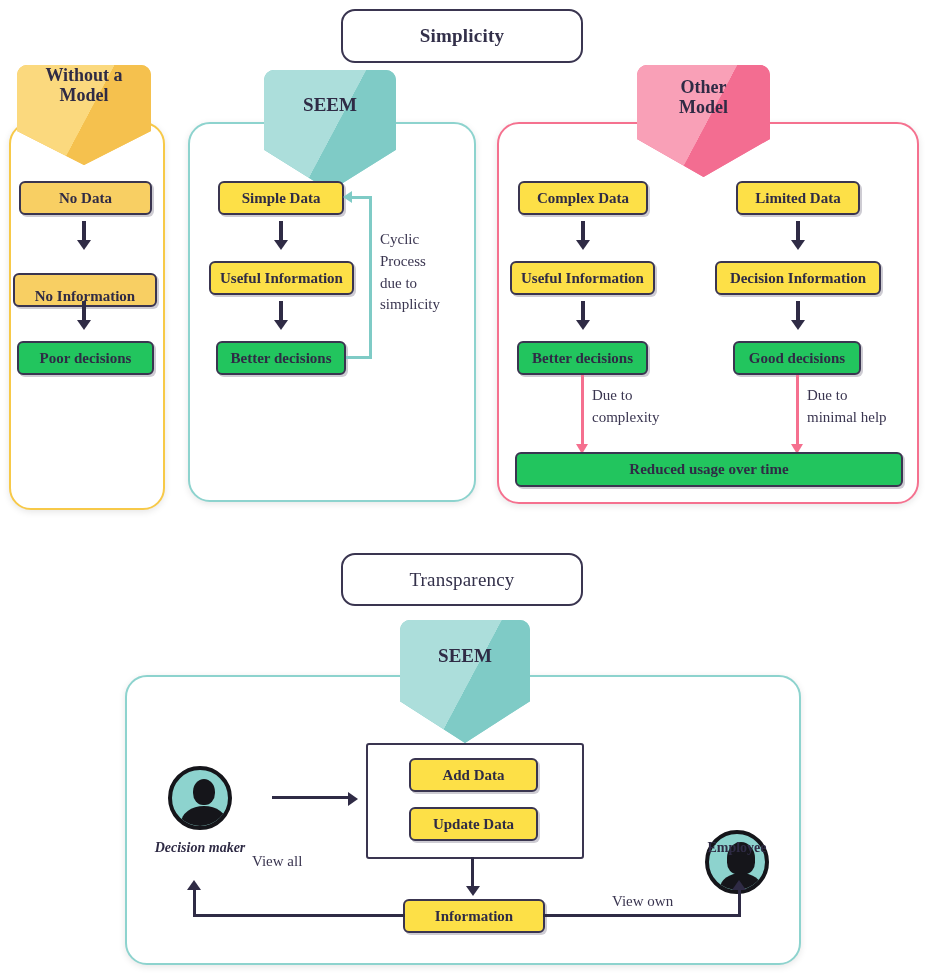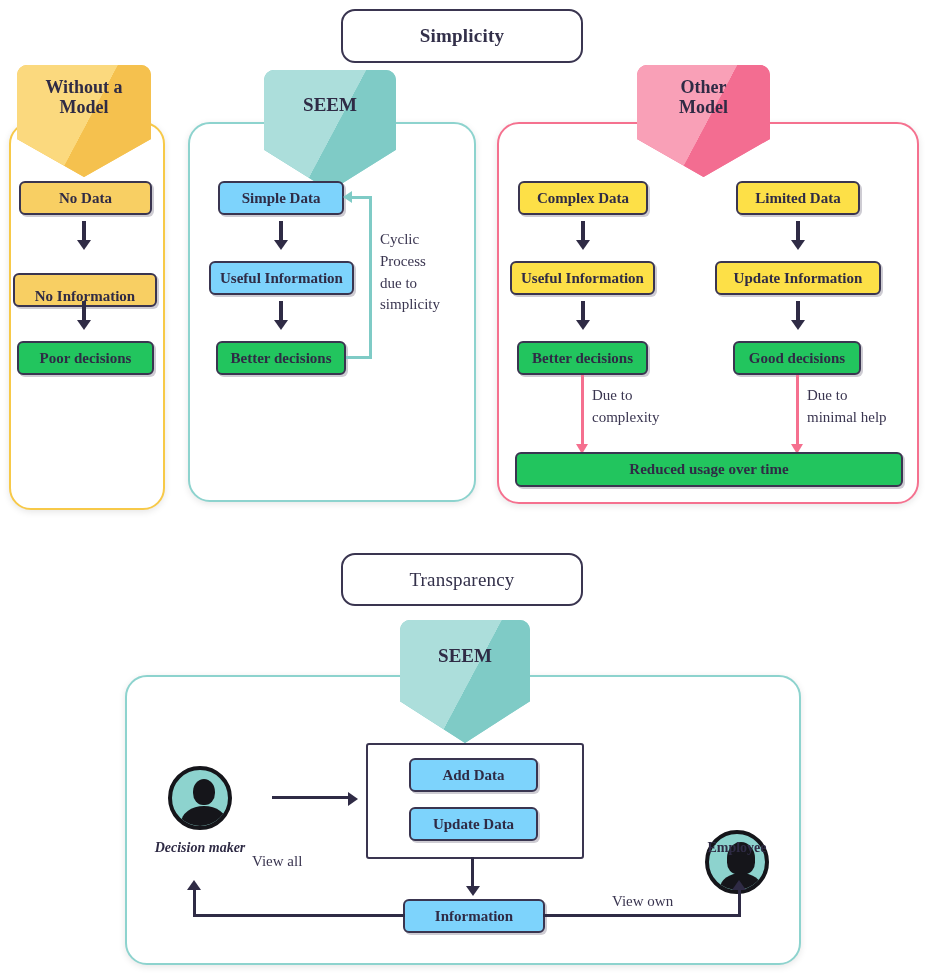--- a/index.html
+++ b/index.html
@@ -77,21 +77,21 @@
     align-items: center;
     justify-content: center;
     font-weight: bold;
     font-size: 15px;
     color: #2f2b45;
     box-sizing: border-box;
     text-align: center;
     box-shadow: 2px 2px 0 rgba(58,53,80,0.25);
   }
   .fill-yellow { background: #F8CF63; }
-  .fill-teal   { background: #7dd3fc; }
+  .fill-teal   { background: #fde047; }
   .fill-pink   { background: #fde047; }
   .fill-white  { background: #22c55e; }
   .shaft {
     position: absolute;
     background: #2f2b45;
   }
   .head-down {
     position: absolute;
     width: 0; height: 0;
     border-left: 7px solid transparent;
@@ -157,21 +157,21 @@
 </style>
 </head>
 <body>
 
 <div class="section-title abs" style="left:341px; top:9px; width:238px; height:50px;">
   <span>Simplicity</span>
 </div>
 
 <div class="panel panel-yellow abs" style="left:9px; top:122px; width:156px; height:388px;"></div>
 
-<div class="banner banner-yellow abs" style="left:17px; top:65px; width:134px; height:100px; font-size:18px; padding-top:12px;">
+<div class="banner banner-yellow abs" style="left:17px; top:65px; width:134px; height:100px; font-size:18px; ">
   <span class="sheen"></span>
   <span class="bn-label">
     <span>Without a</span><br>
     <span>Model</span>
   </span>
 </div>
 
 <div class="node fill-yellow abs" style="left:19px; top:181px; width:133px; height:34px;">
   <span>No Data</span>
 </div>
@@ -257,21 +257,21 @@
   <div>complexity</div>
 </div>
 
 <div class="node fill-pink abs" style="left:736px; top:181px; width:124px; height:34px;">
   <span>Limited Data</span>
 </div>
 <div class="shaft abs" style="left:796px; top:221px; width:4px; height:22px;"></div>
 <div class="head-down abs" style="left:791px; top:240px;"></div>
 
 <div class="node fill-pink abs" style="left:715px; top:261px; width:166px; height:34px;">
-  <span>Update Information</span>
+  <span>Decision Information</span>
 </div>
 <div class="shaft abs" style="left:796px; top:301px; width:4px; height:22px;"></div>
 <div class="head-down abs" style="left:791px; top:320px;"></div>
 
 <div class="node fill-white abs" style="left:733px; top:341px; width:128px; height:34px;">
   <span>Good decisions</span>
 </div>
 
 <div class="shaft-pink abs" style="left:796px; top:375px; width:3px; height:72px;"></div>
 <div class="head-down-pink abs" style="left:791px; top:444px;"></div>

